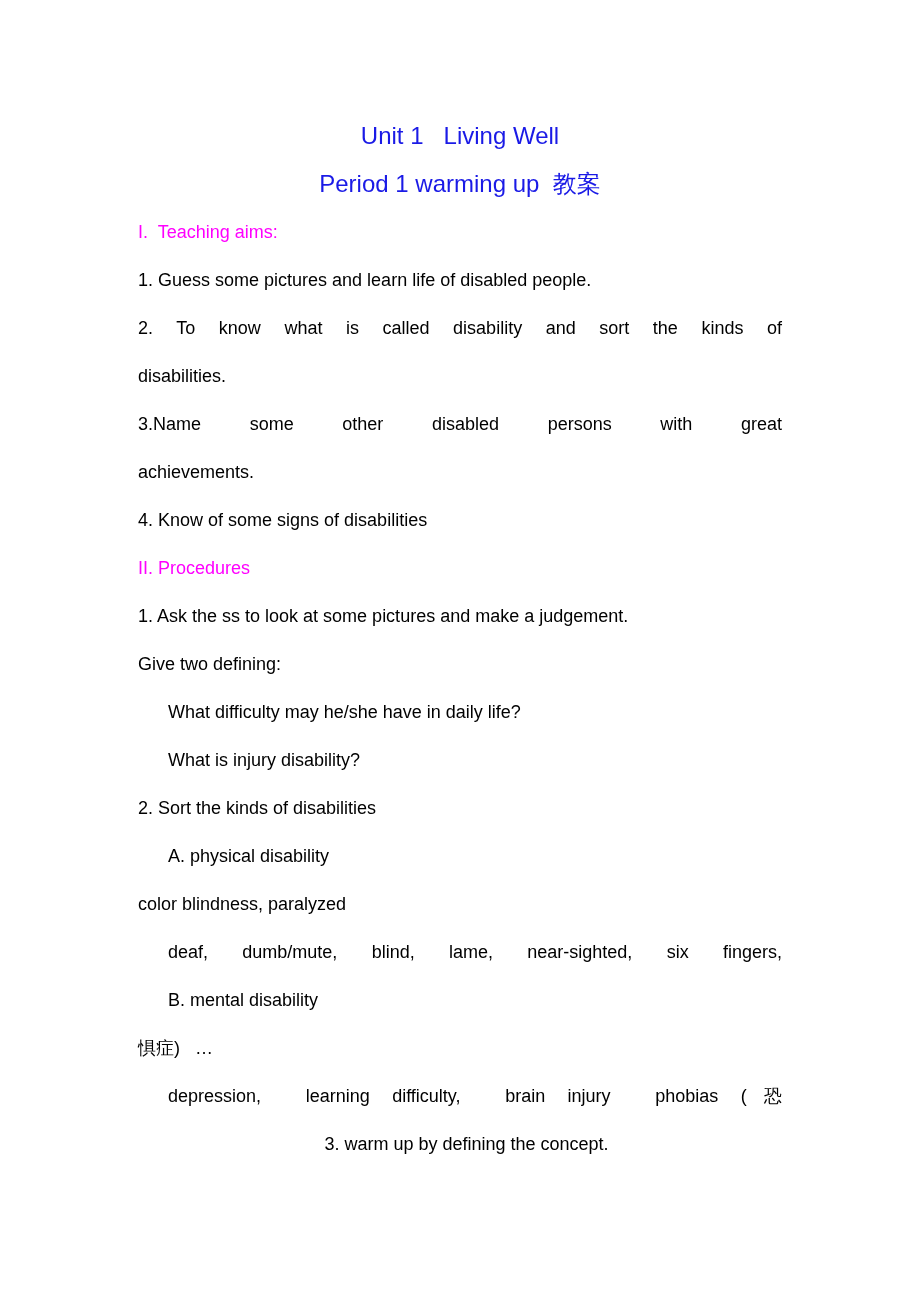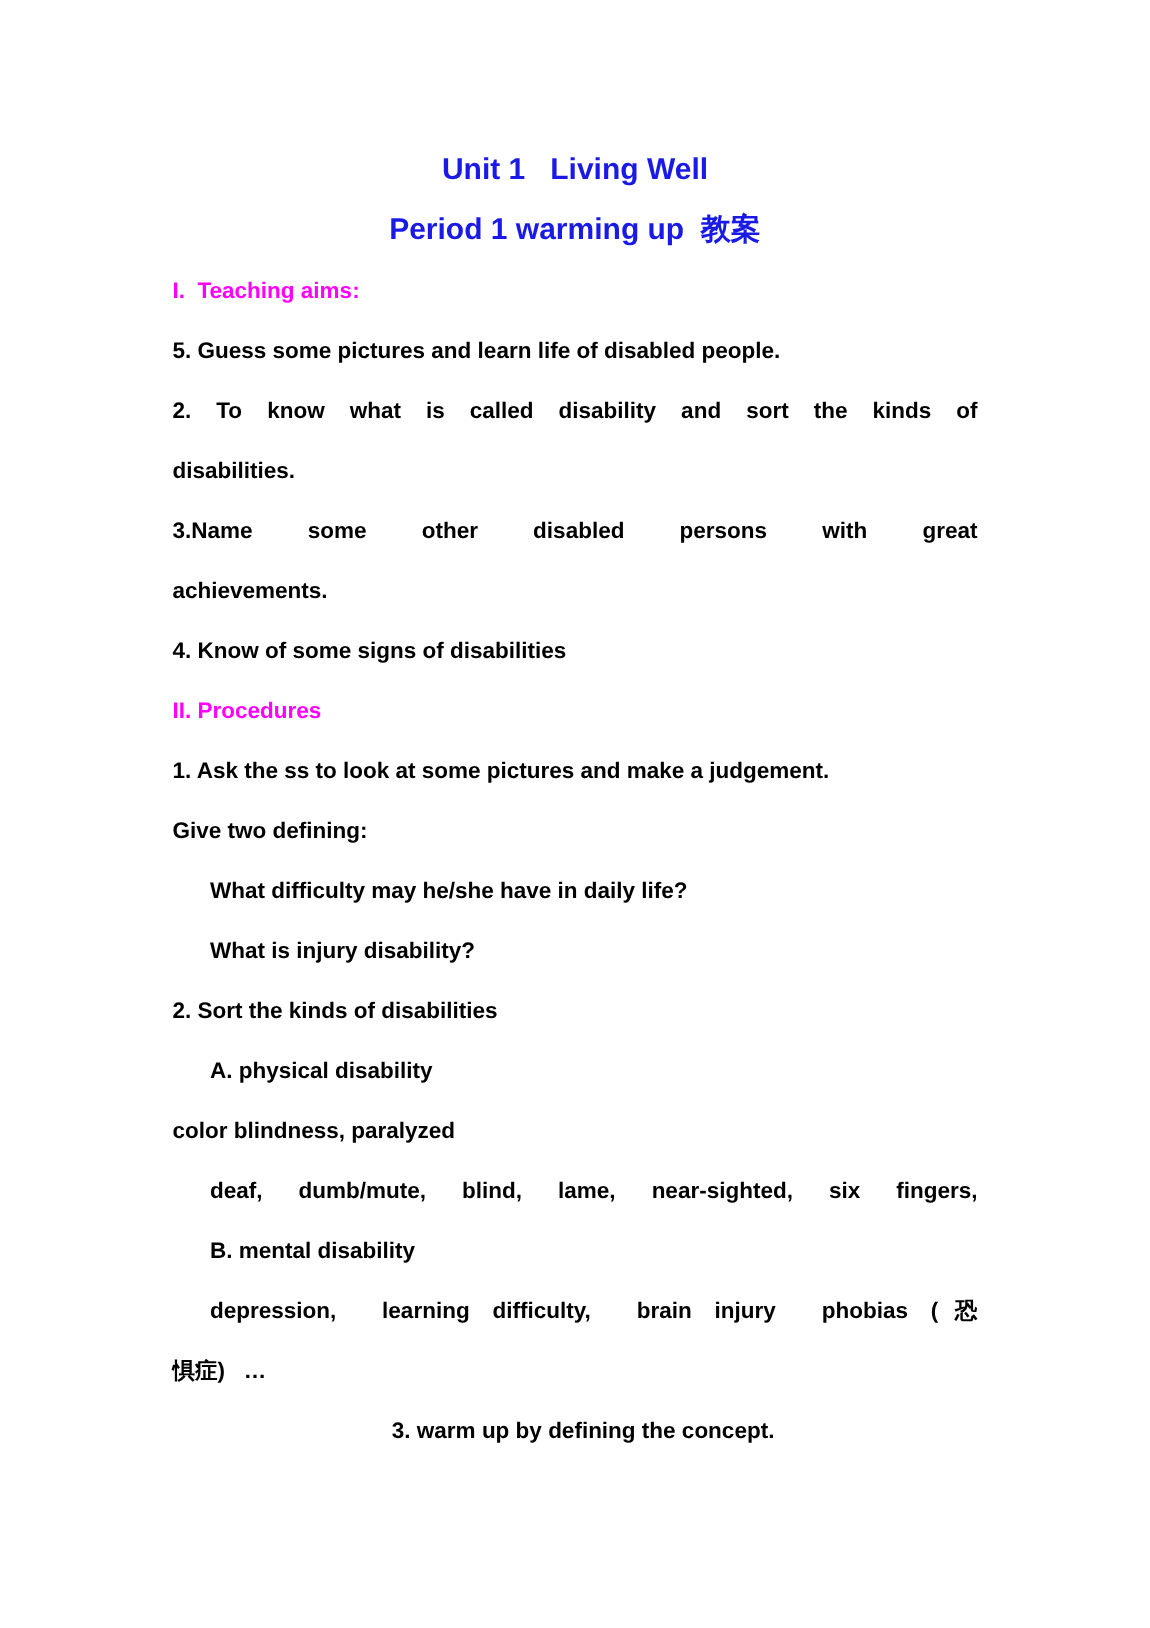--- a/index.html
+++ b/index.html
@@ -8,21 +8,21 @@
     background: #ffffff;
   }
   .page {
     position: relative;
     width: 920px;
     height: 1302px;
     box-sizing: border-box;
     padding: 112px 138px 0 138px;
     background: var(--page-bg, #ffffff);
     font-family: "Liberation Sans", sans-serif;
-    font-weight: bold;
+    font-weight: normal;
     overflow: hidden;
   }
   .doc-title {
     height: 48px;
     line-height: 48px;
     text-align: center;
     font-size: 24px;
     color: var(--title-color, #1a1ae6);
     white-space: pre;
   }
@@ -44,33 +44,33 @@
   .line.ih { padding-left: 13px; text-align: center; }
 </style>
 </head>
 <body>
 
 <div class="page">
   <div class="doc-title">Unit 1   Living Well</div>
   <div class="doc-title">Period 1 warming up  教案</div>
   <div id="doc-lines">
       <div class="line heading">I.  Teaching aims:</div>
-      <div class="line">5. Guess some pictures and learn life of disabled people.</div>
+      <div class="line">1. Guess some pictures and learn life of disabled people.</div>
       <div class="line justify">2. To know what is called disability and sort the kinds of</div>
       <div class="line">disabilities.</div>
       <div class="line justify">3.Name some other disabled persons with great</div>
       <div class="line">achievements.</div>
       <div class="line">4. Know of some signs of disabilities</div>
       <div class="line heading">II. Procedures</div>
       <div class="line">1. Ask the ss to look at some pictures and make a judgement.</div>
       <div class="line">Give two defining:</div>
       <div class="line i1">What difficulty may he/she have in daily life?</div>
       <div class="line i1">What is injury disability?</div>
       <div class="line">2. Sort the kinds of disabilities</div>
       <div class="line i1">A. physical disability</div>
       <div class="line">color blindness, paralyzed</div>
       <div class="line justify i1">deaf, dumb/mute, blind, lame, near-sighted, six fingers,</div>
       <div class="line i1">B. mental disability</div>
+      <div class="line">惧症)   …</div>
       <div class="line justify i1">depression,  learning difficulty,  brain injury  phobias (恐</div>
-      <div class="line">惧症)   …</div>
       <div class="line ih">3. warm up by defining the concept.</div>
     </div>
 </div>
 
 </body></html>

